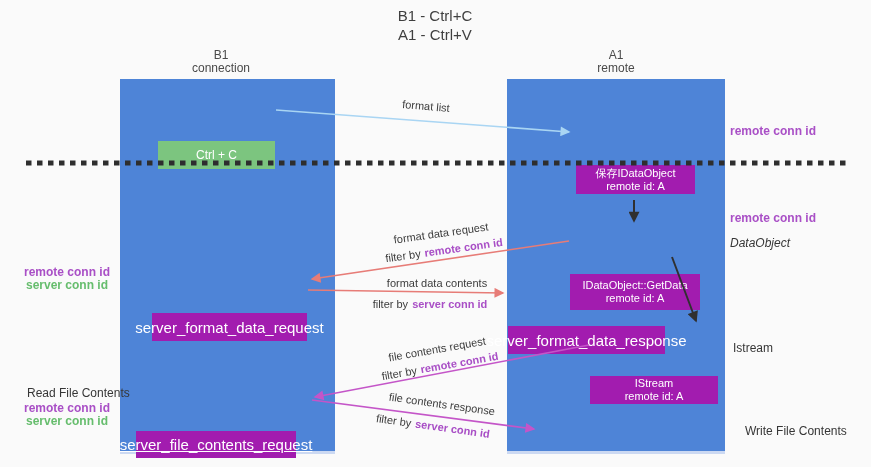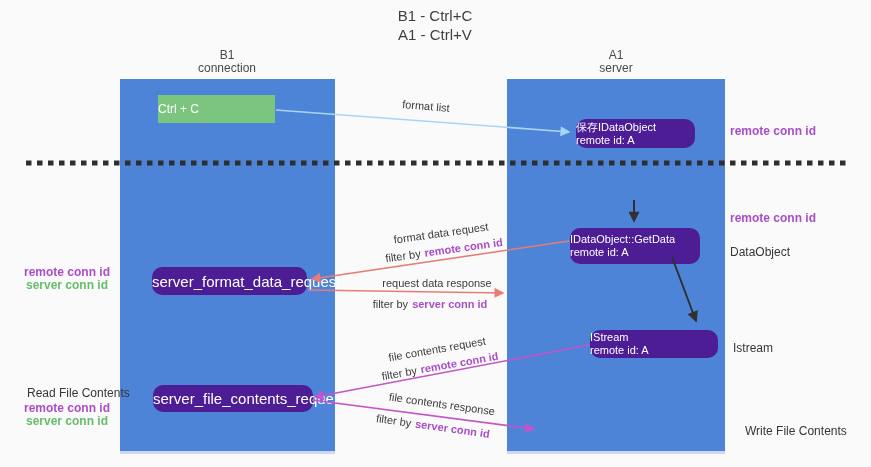--- a/index.html
+++ b/index.html
@@ -13,23 +13,23 @@
            font-size:12px;line-height:13px;color:#4a4a4a;z-index:2;}
 
   .col{position:absolute;top:79px;height:372px;background:#4e84d7;z-index:1;
        border-bottom:3px solid #ccd9f2;}
   .col.left{left:120px;width:215px;}
   .col.right{left:507px;width:218px;}
 
   .overlay{position:absolute;left:0;top:0;z-index:5;pointer-events:none;}
 
   .node{position:absolute;z-index:3;display:flex;flex-direction:column;
-        align-items:flex-start;justify-content:center;color:#ffffff;text-align:center;}
+        align-items:center;justify-content:center;color:#ffffff;text-align:center;margin-top:46px;}
   .node.green{background:#7cc57f;font-size:12px;}
-  .node.orange{background:#4c1d95;border-radius:10px;}
+  .node.orange{background:#a21caf;}
   .node .l1,.node .l2{line-height:13px;font-size:11px;}
   .node.single{font-size:15px;}
 
   .sidelabel{position:absolute;z-index:6;font-size:12px;color:#363636;white-space:nowrap;}
   .purple{color:#a94fc6;font-weight:bold;}
   .greentx{color:#66bd6d;font-weight:bold;}
   .stack{display:flex;flex-direction:column;align-items:center;line-height:13px;}
 
   .alabel{position:absolute;z-index:6;font-size:11px;color:#3c3c3c;white-space:nowrap;
           transform-origin:center;}
@@ -38,27 +38,27 @@
 </head>
 <body>
 
 <div class="stage">
 
   <div class="title">
     <div>B1 - Ctrl+C</div>
     <div>A1 - Ctrl+V</div>
   </div>
 
-  <div class="colhead" style="left:227px;top:49px;">
+  <div class="colhead" style="left:221px;top:49px;">
     <div>B1</div>
     <div>connection</div>
   </div>
   <div class="colhead" style="left:616px;top:49px;">
     <div>A1</div>
-    <div>server</div>
+    <div>remote</div>
   </div>
 
   <div class="col left"></div>
   <div class="col right"></div>
 
   <svg class="overlay" width="871" height="467" viewBox="0 0 871 467">
     <defs>
       <marker id="ah-blue" viewBox="0 0 10 10" refX="8.5" refY="5" markerWidth="11" markerHeight="10" orient="auto" markerUnits="userSpaceOnUse">
           <path d="M0,0 L10,5 L0,10 z" fill="#a9d5f3"></path>
         </marker>
@@ -100,29 +100,32 @@
 
   <div class="node orange" style="left:590px;top:330px;width:128px;height:28px;">
     <div class="l1">IStream</div>
     <div class="l2">remote id: A</div>
   </div>
 
   <div class="node orange single" style="left:152px;top:267px;width:155px;height:28px;">
     <span>server_format_data_request</span>
   </div>
 
+  <div class="node orange single" style="left:508px;top:280px;width:157px;height:28px;">
+    <span>server_format_data_response</span>
+  </div>
 
-  <div class="node orange single" style="left:153px;top:385px;width:160px;height:27px;">
+  <div class="node orange single" style="left:136px;top:385px;width:160px;height:27px;text-decoration:underline;">
     <span>server_file_contents_request</span>
   </div>
 
 
   <div class="sidelabel purple" style="left:730px;top:124px;">remote conn id</div>
   <div class="sidelabel purple" style="left:730px;top:211px;">remote conn id</div>
-  <div class="sidelabel" style="left:730px;top:245px;">DataObject</div>
+  <div class="sidelabel" style="left:730px;top:236px;font-style:italic;">DataObject</div>
   <div class="sidelabel" style="left:733px;top:341px;">Istream</div>
   <div class="sidelabel" style="left:737px;top:424px;margin-left:8px;">Write File Contents</div>
 
   <div class="sidelabel stack" style="left:22px;top:266px;width:90px;">
     <span class="purple">remote conn id</span>
     <span class="greentx">server conn id</span>
   </div>
   <div class="sidelabel" style="left:27px;top:386px;text-align:center;">Read File Contents</div>
   <div class="sidelabel stack" style="left:22px;top:402px;width:90px;">
     <span class="purple">remote conn id</span>
@@ -130,21 +133,21 @@
   </div>
 
   <div class="alabel" style="left:426px;top:106px;transform:translate(-50%,-50%) rotate(5deg);">format list</div>
 
   <div class="alabel" style="left:441px;top:233px;transform:translate(-50%,-50%) rotate(-8deg);">format data request</div>
   <div class="alabel flabel" style="left:444px;top:250px;transform:translate(-50%,-50%) rotate(-8deg);">
     <span>filter by</span>
     <span class="purple">remote conn id</span>
   </div>
 
-  <div class="alabel" style="left:437px;top:283px;transform:translate(-50%,-50%);">request data response</div>
+  <div class="alabel" style="left:437px;top:283px;transform:translate(-50%,-50%);">format data contents</div>
   <div class="alabel flabel" style="left:430px;top:304px;transform:translate(-50%,-50%);">
     <span>filter by</span>
     <span class="purple">server conn id</span>
   </div>
 
   <div class="alabel" style="left:437px;top:349px;transform:translate(-50%,-50%) rotate(-10deg);">file contents request</div>
   <div class="alabel flabel" style="left:440px;top:366px;transform:translate(-50%,-50%) rotate(-10deg);">
     <span>filter by</span>
     <span class="purple">remote conn id</span>
   </div>

